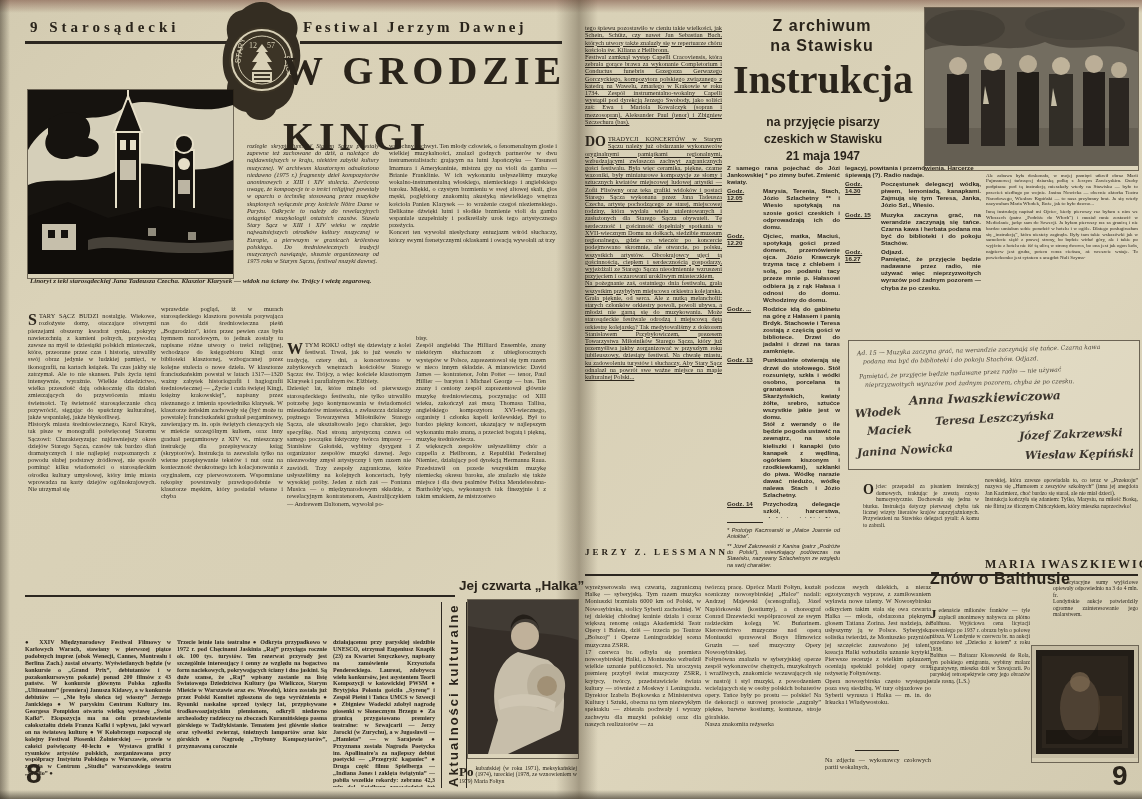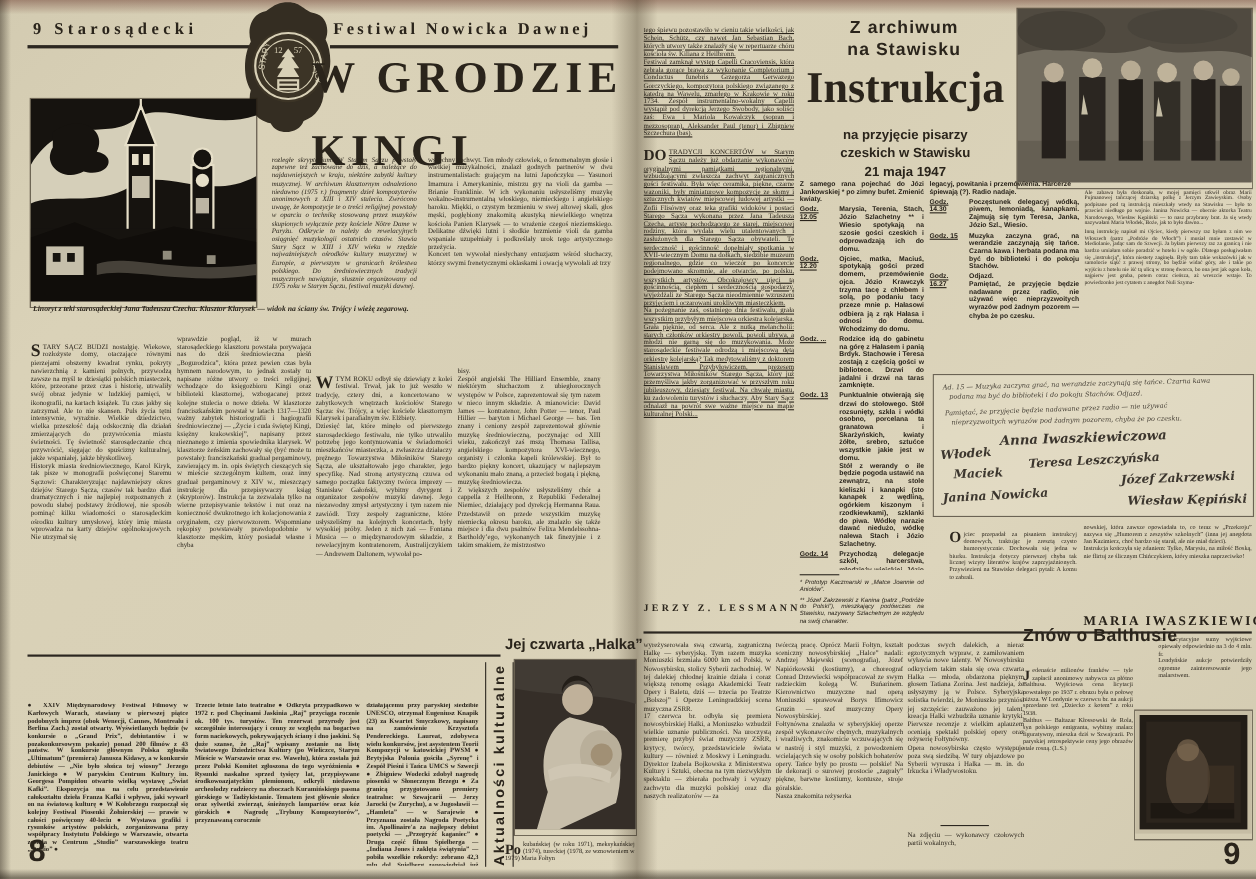--- a/index.html
+++ b/index.html
@@ -60,21 +60,21 @@
 
 <div id="sheet">
 
   <div class="abs" id="topstrip"></div>
   <div class="abs" id="leftedge"></div>
   <div class="abs" id="botstrip"></div>
   <div class="abs" id="gutter"></div>
 
   <div class="abs kicker8" style="left:30px;top:17px;">9 Starosądecki</div>
   <div class="abs rule" style="left:25px;top:41px;width:210px;height:2.5px;"></div>
-  <div class="abs kicker8" style="left:303px;top:17px;letter-spacing:3px;">Festiwal Nowicka Dawnej</div>
+  <div class="abs kicker8" style="left:303px;top:17px;letter-spacing:3px;">Festiwal Jerzym Dawnej</div>
   <div class="abs rule" style="left:300px;top:41px;width:262px;height:2.5px;"></div>
 
   <div class="abs" style="left:222px;top:0;">
     <svg width="80" height="130" viewBox="0 0 80 130">
       <path d="M40 2 C52 2 54 10 64 12 C74 14 78 26 74 36 C80 48 80 66 72 78 C74 94 66 106 54 110 C50 122 30 124 24 112 C10 110 2 96 6 82 C-2 70 0 48 6 38 C2 24 8 12 20 10 C28 4 32 2 40 2 Z" fill="#342d22"></path>
       <circle cx="40" cy="60" r="33" fill="#3c3426"></circle>
       <circle cx="40" cy="60" r="30" fill="none" stroke="#d8d0b6" stroke-width="2"></circle>
       <circle cx="40" cy="60" r="24" fill="none" stroke="#d8d0b6" stroke-width="1"></circle>
       <text x="18" y="64" font-size="8" fill="#d8d0b6" font-family="Liberation Sans, sans-serif" transform="rotate(-78 18 64)">STARY</text>
       <text x="62" y="56" font-size="8" fill="#d8d0b6" font-family="Liberation Sans, sans-serif" transform="rotate(80 62 56)">SĄCZ</text>

